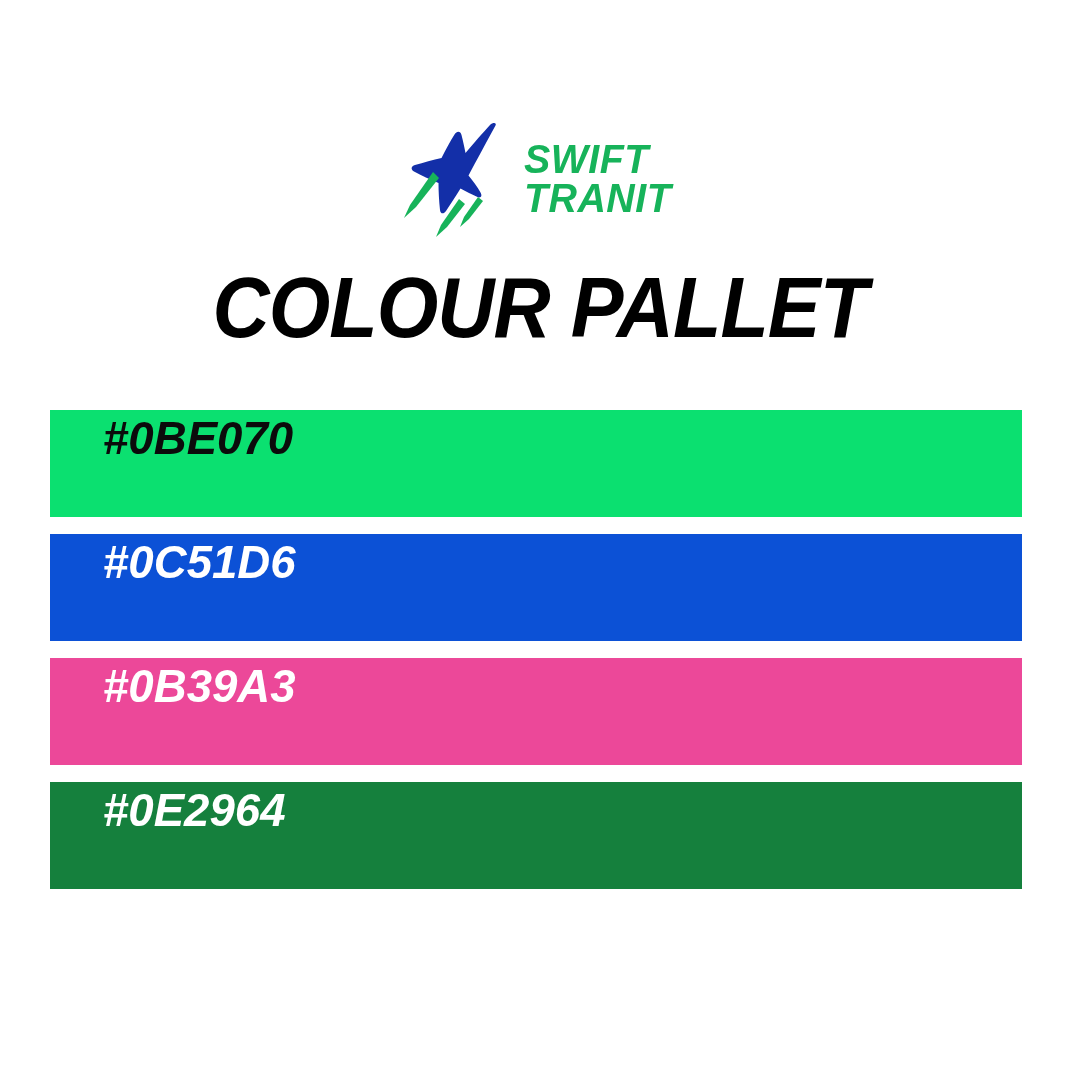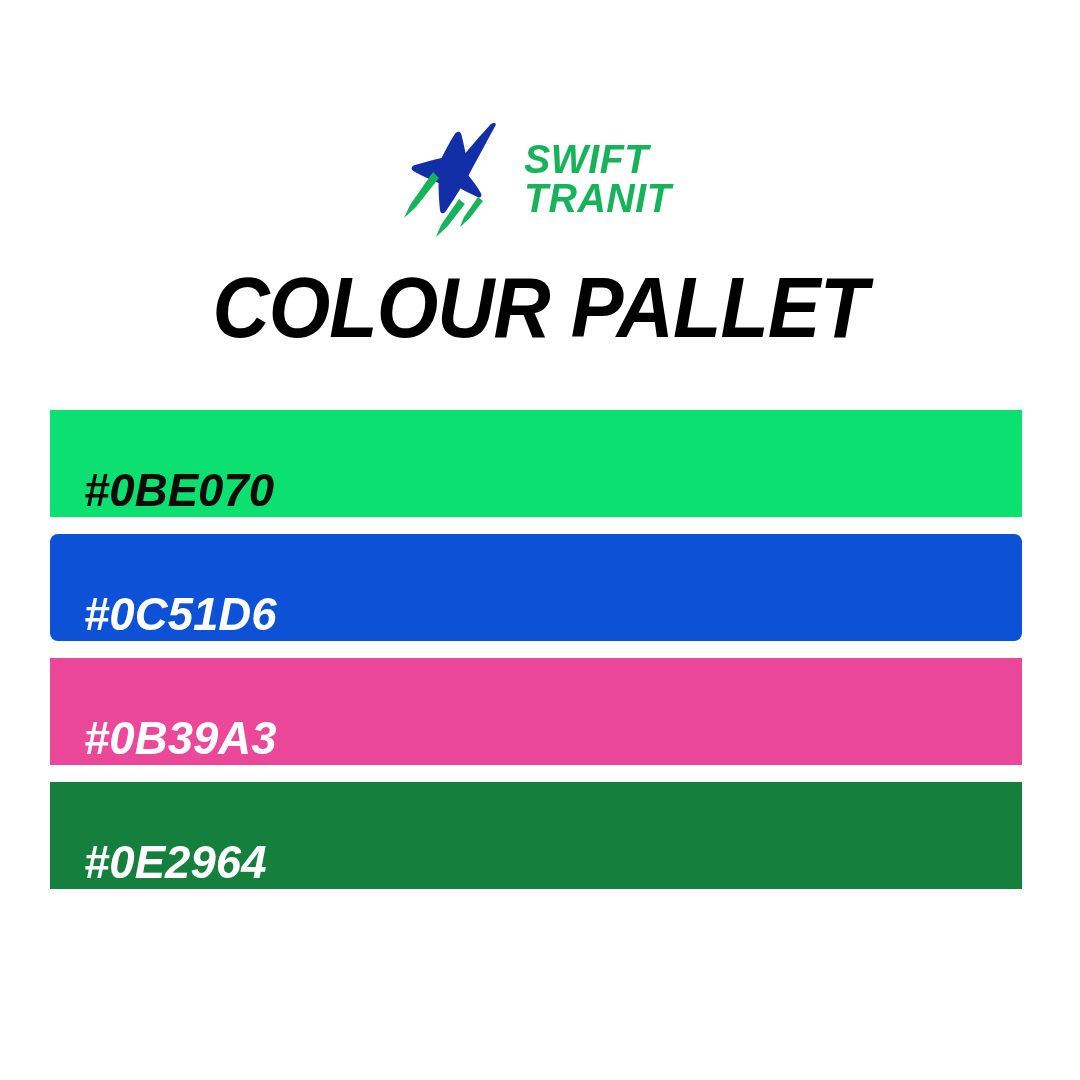--- a/index.html
+++ b/index.html
@@ -78,23 +78,23 @@
     left: 50px;
     top: 410px;
     width: 972px;
     display: flex;
     flex-direction: column;
     gap: 17px;
   }
   .swatch {
     height: 107px;
     display: flex;
-    align-items: flex-end;
+    align-items: flex-start;
     box-sizing: border-box;
-    padding-left: 34px;
+    padding-left: 53px;
   }
   .swatch-label {
     font-family: "Liberation Sans", sans-serif;
     font-weight: bold;
     font-style: italic;
     font-size: 47px;
     letter-spacing: 0px;
     white-space: nowrap;
     transform: scaleX(0.97);
     transform-origin: left center;
@@ -123,21 +123,21 @@
       <span class="brand-line" style="color: rgb(23, 179, 90);">TRANIT</span>
     </span>
   </div>
 
   <div class="page-title" style="color: rgb(0, 0, 0);">COLOUR PALLET</div>
 
   <div class="swatches">
     <div class="swatch" style="background-color: rgb(11, 224, 112);">
       <span class="swatch-label" style="color: rgb(11, 11, 11);">#0BE070</span>
     </div>
-    <div class="swatch" style="background-color: rgb(12, 81, 214); border-radius: 8px;">
+    <div class="swatch" style="background-color: rgb(12, 81, 214);">
       <span class="swatch-label" style="color: rgb(255, 255, 255);">#0C51D6</span>
     </div>
     <div class="swatch" style="background-color: #ec4899;">
       <span class="swatch-label" style="color: rgb(255, 255, 255);">#0B39A3</span>
     </div>
     <div class="swatch" style="background-color: #15803d;">
       <span class="swatch-label" style="color: rgb(255, 255, 255);">#0E2964</span>
     </div>
   </div>
 

